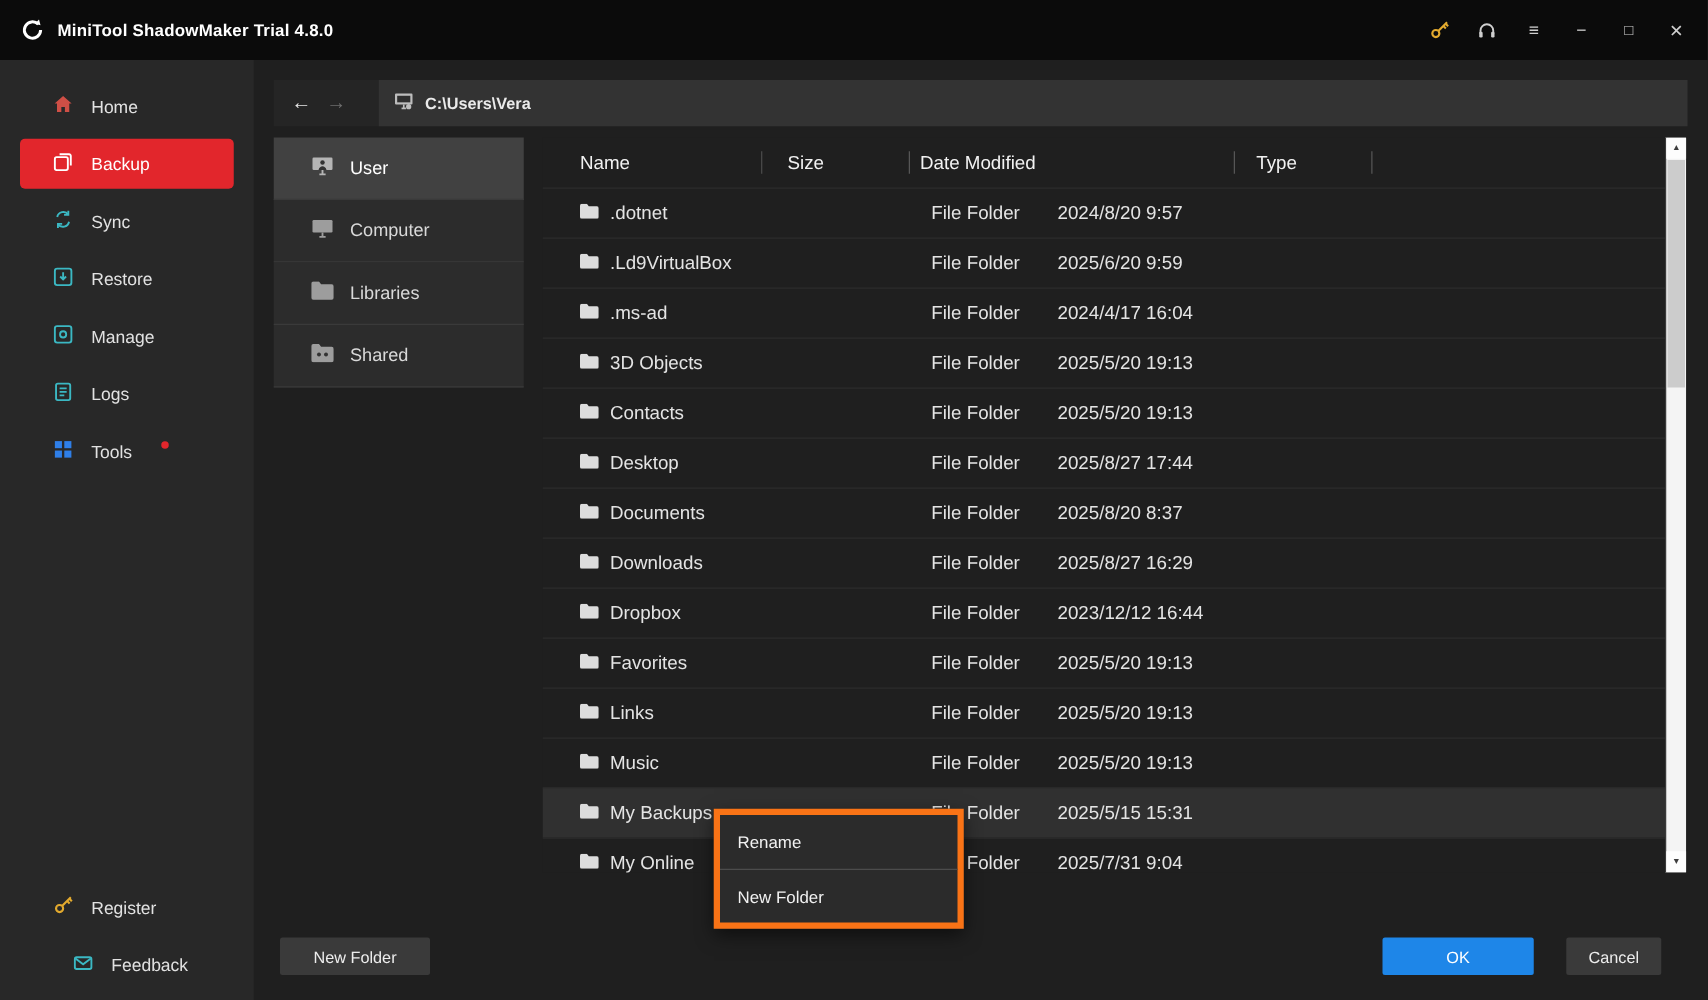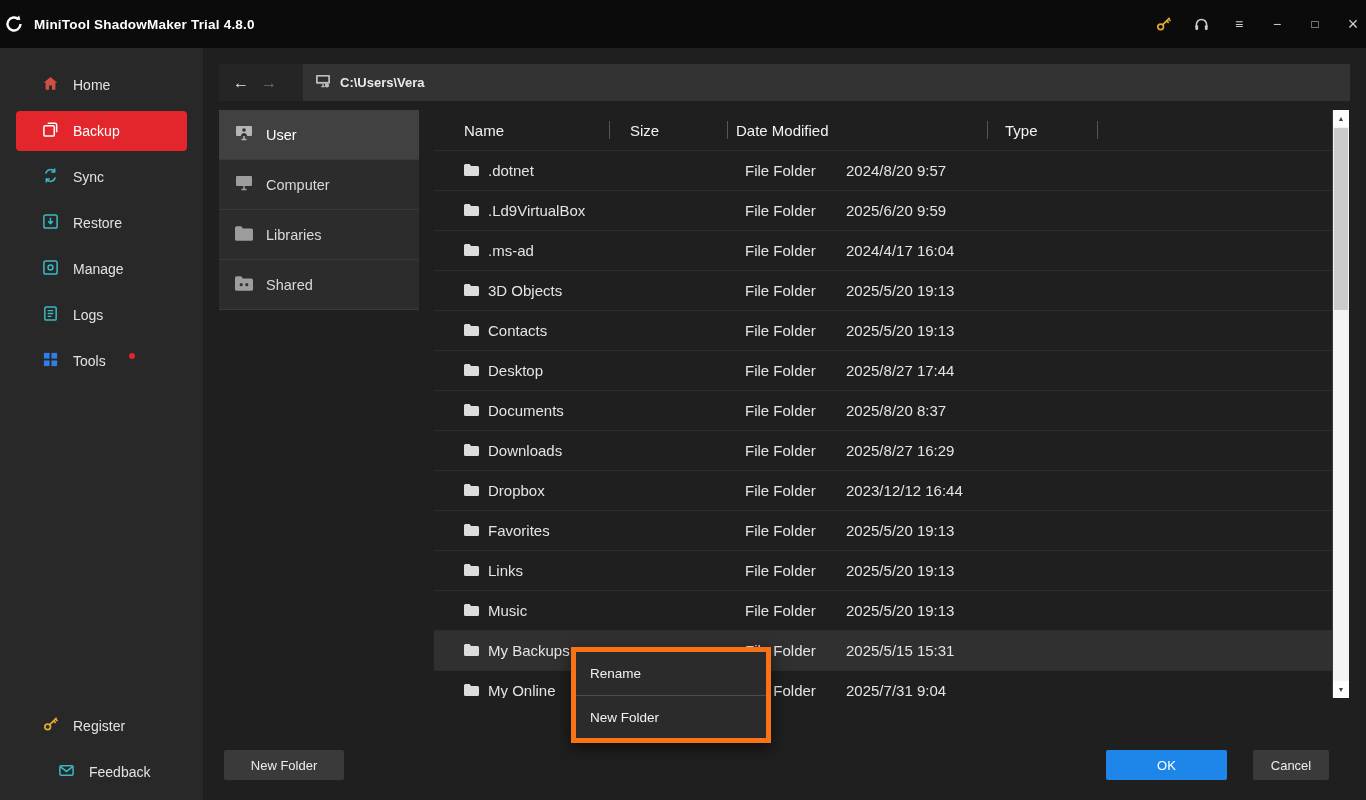--- a/index.html
+++ b/index.html
@@ -5,21 +5,21 @@
   * { box-sizing: border-box; }
   html,body { margin:0; padding:0; }
   body {
     position:relative; width:1366px; height:800px; overflow:hidden;
     background:#1f1f1f; color:#e6e6e6;
     font-family:"Liberation Sans", sans-serif;
   }
   
   .titlebar {
     position:absolute; left:0; top:0; width:1366px; height:48px;
-    background:#0b0b0b; display:flex; align-items:center; padding:0 4px;
+    background:#0b0b0b; display:flex; align-items:center; padding:0 16px;
   }
   .tb-logo { width:20px; height:20px; display:flex; align-items:center; }
   .tb-title { color:#ffffff; font-size:13.5px; font-weight:bold; margin-left:10px; letter-spacing:.2px; }
   .tb-right { margin-left:auto; display:flex; align-items:center; gap:20px; }
   .tb-btn { width:18px; height:20px; display:flex; align-items:center; justify-content:center;
             color:#cfcfcf; cursor:pointer; font-size:14px; }
   .tb-btn.close { font-size:18px; }
   .tb-btn.max { font-size:12px; }
   
   .sidebar {
@@ -46,21 +46,21 @@
   .nav-arrow.disabled { color:#6d6d6d; }
   .pathbox {
     margin-left:20px; flex:1; height:37px; background:#333333;
     display:flex; align-items:center; gap:9px; padding:0 12px;
     font-size:13px; color:#eaeaea;font-weight:bold;
   }
   
   .locations { position:absolute; left:219px; top:110px; width:200px; }
   .loc-item {
     height:50px; background:#2c2c2c; border-bottom:1px solid #3a3a3a;
-    display:flex; align-items:center; gap:13px; padding-left:16px;
+    display:flex; align-items:center; gap:13px; padding-left:30px;
     font-size:14.5px; color:#d9d9d9; cursor:pointer;
   }
   .loc-item.selected { background:#414141; color:#ffffff; }
   
   .filelist {
     position:absolute; left:434px; top:110px; width:915px; height:588px;
     overflow:hidden; background:#1f1f1f;
   }
   .rows-wrap { margin-right:17px; }
   .fheader { display:flex; height:40px; align-items:center; font-size:15px; color:#f2f2f2; }

